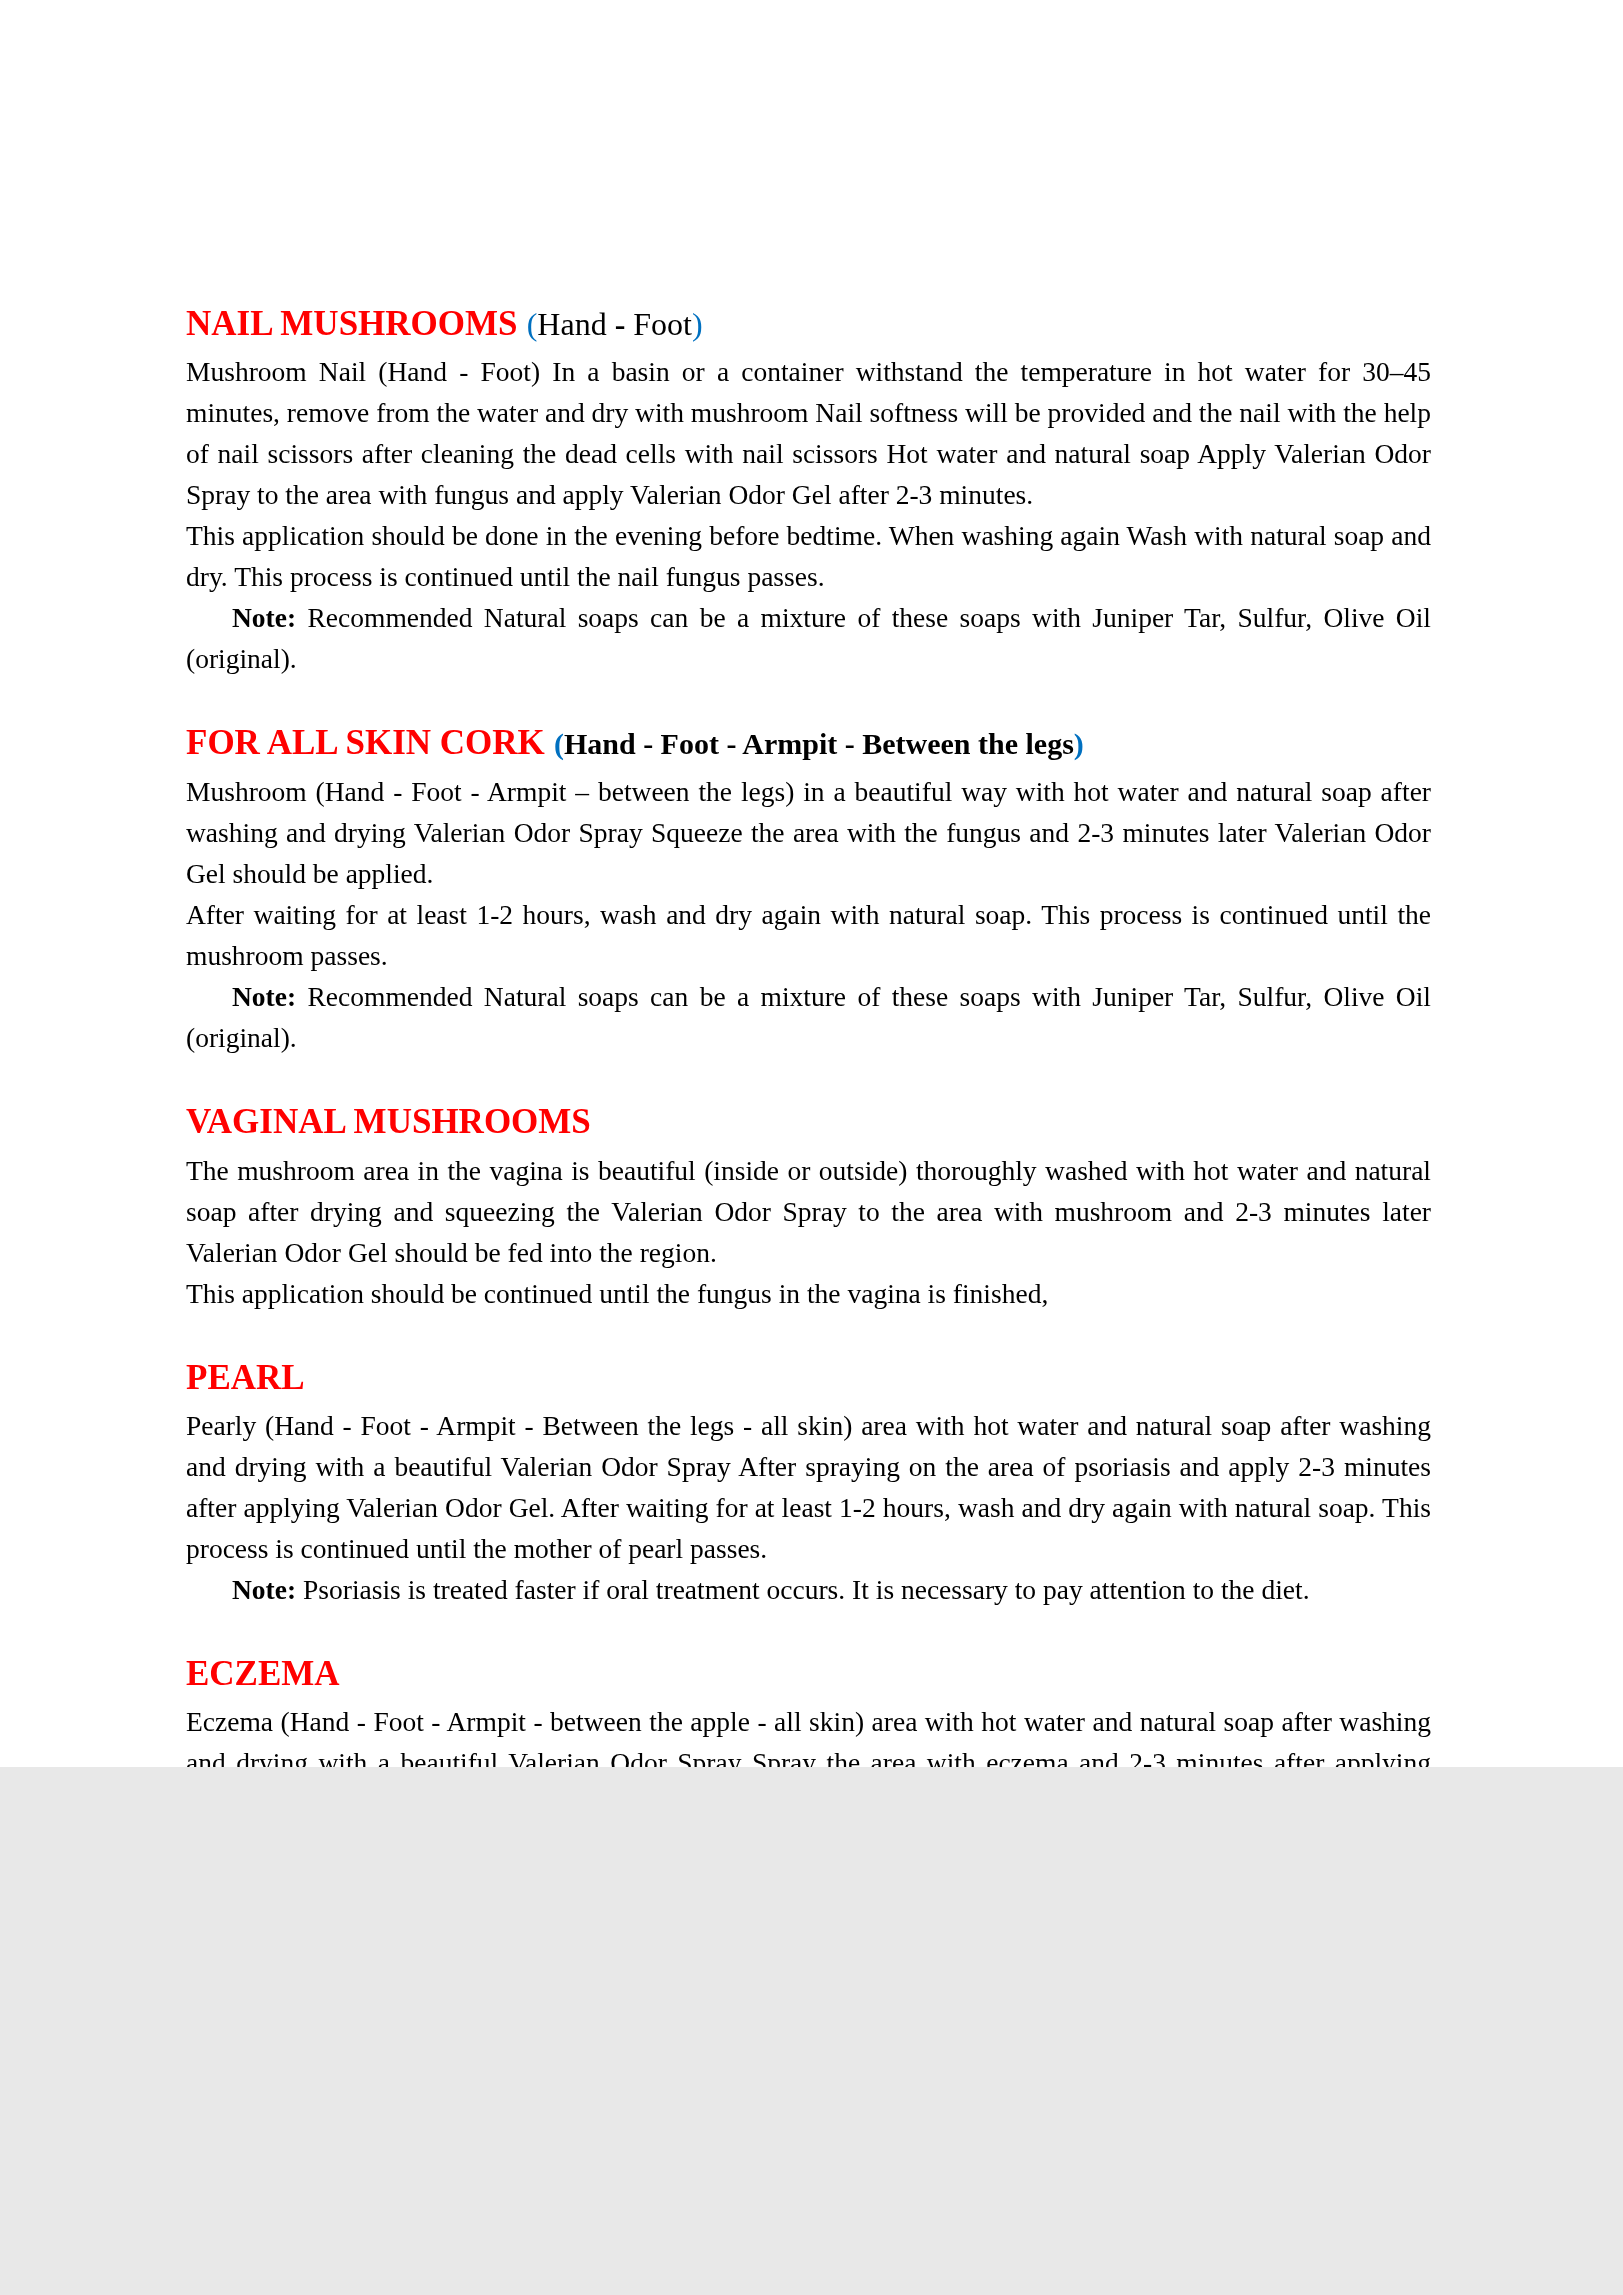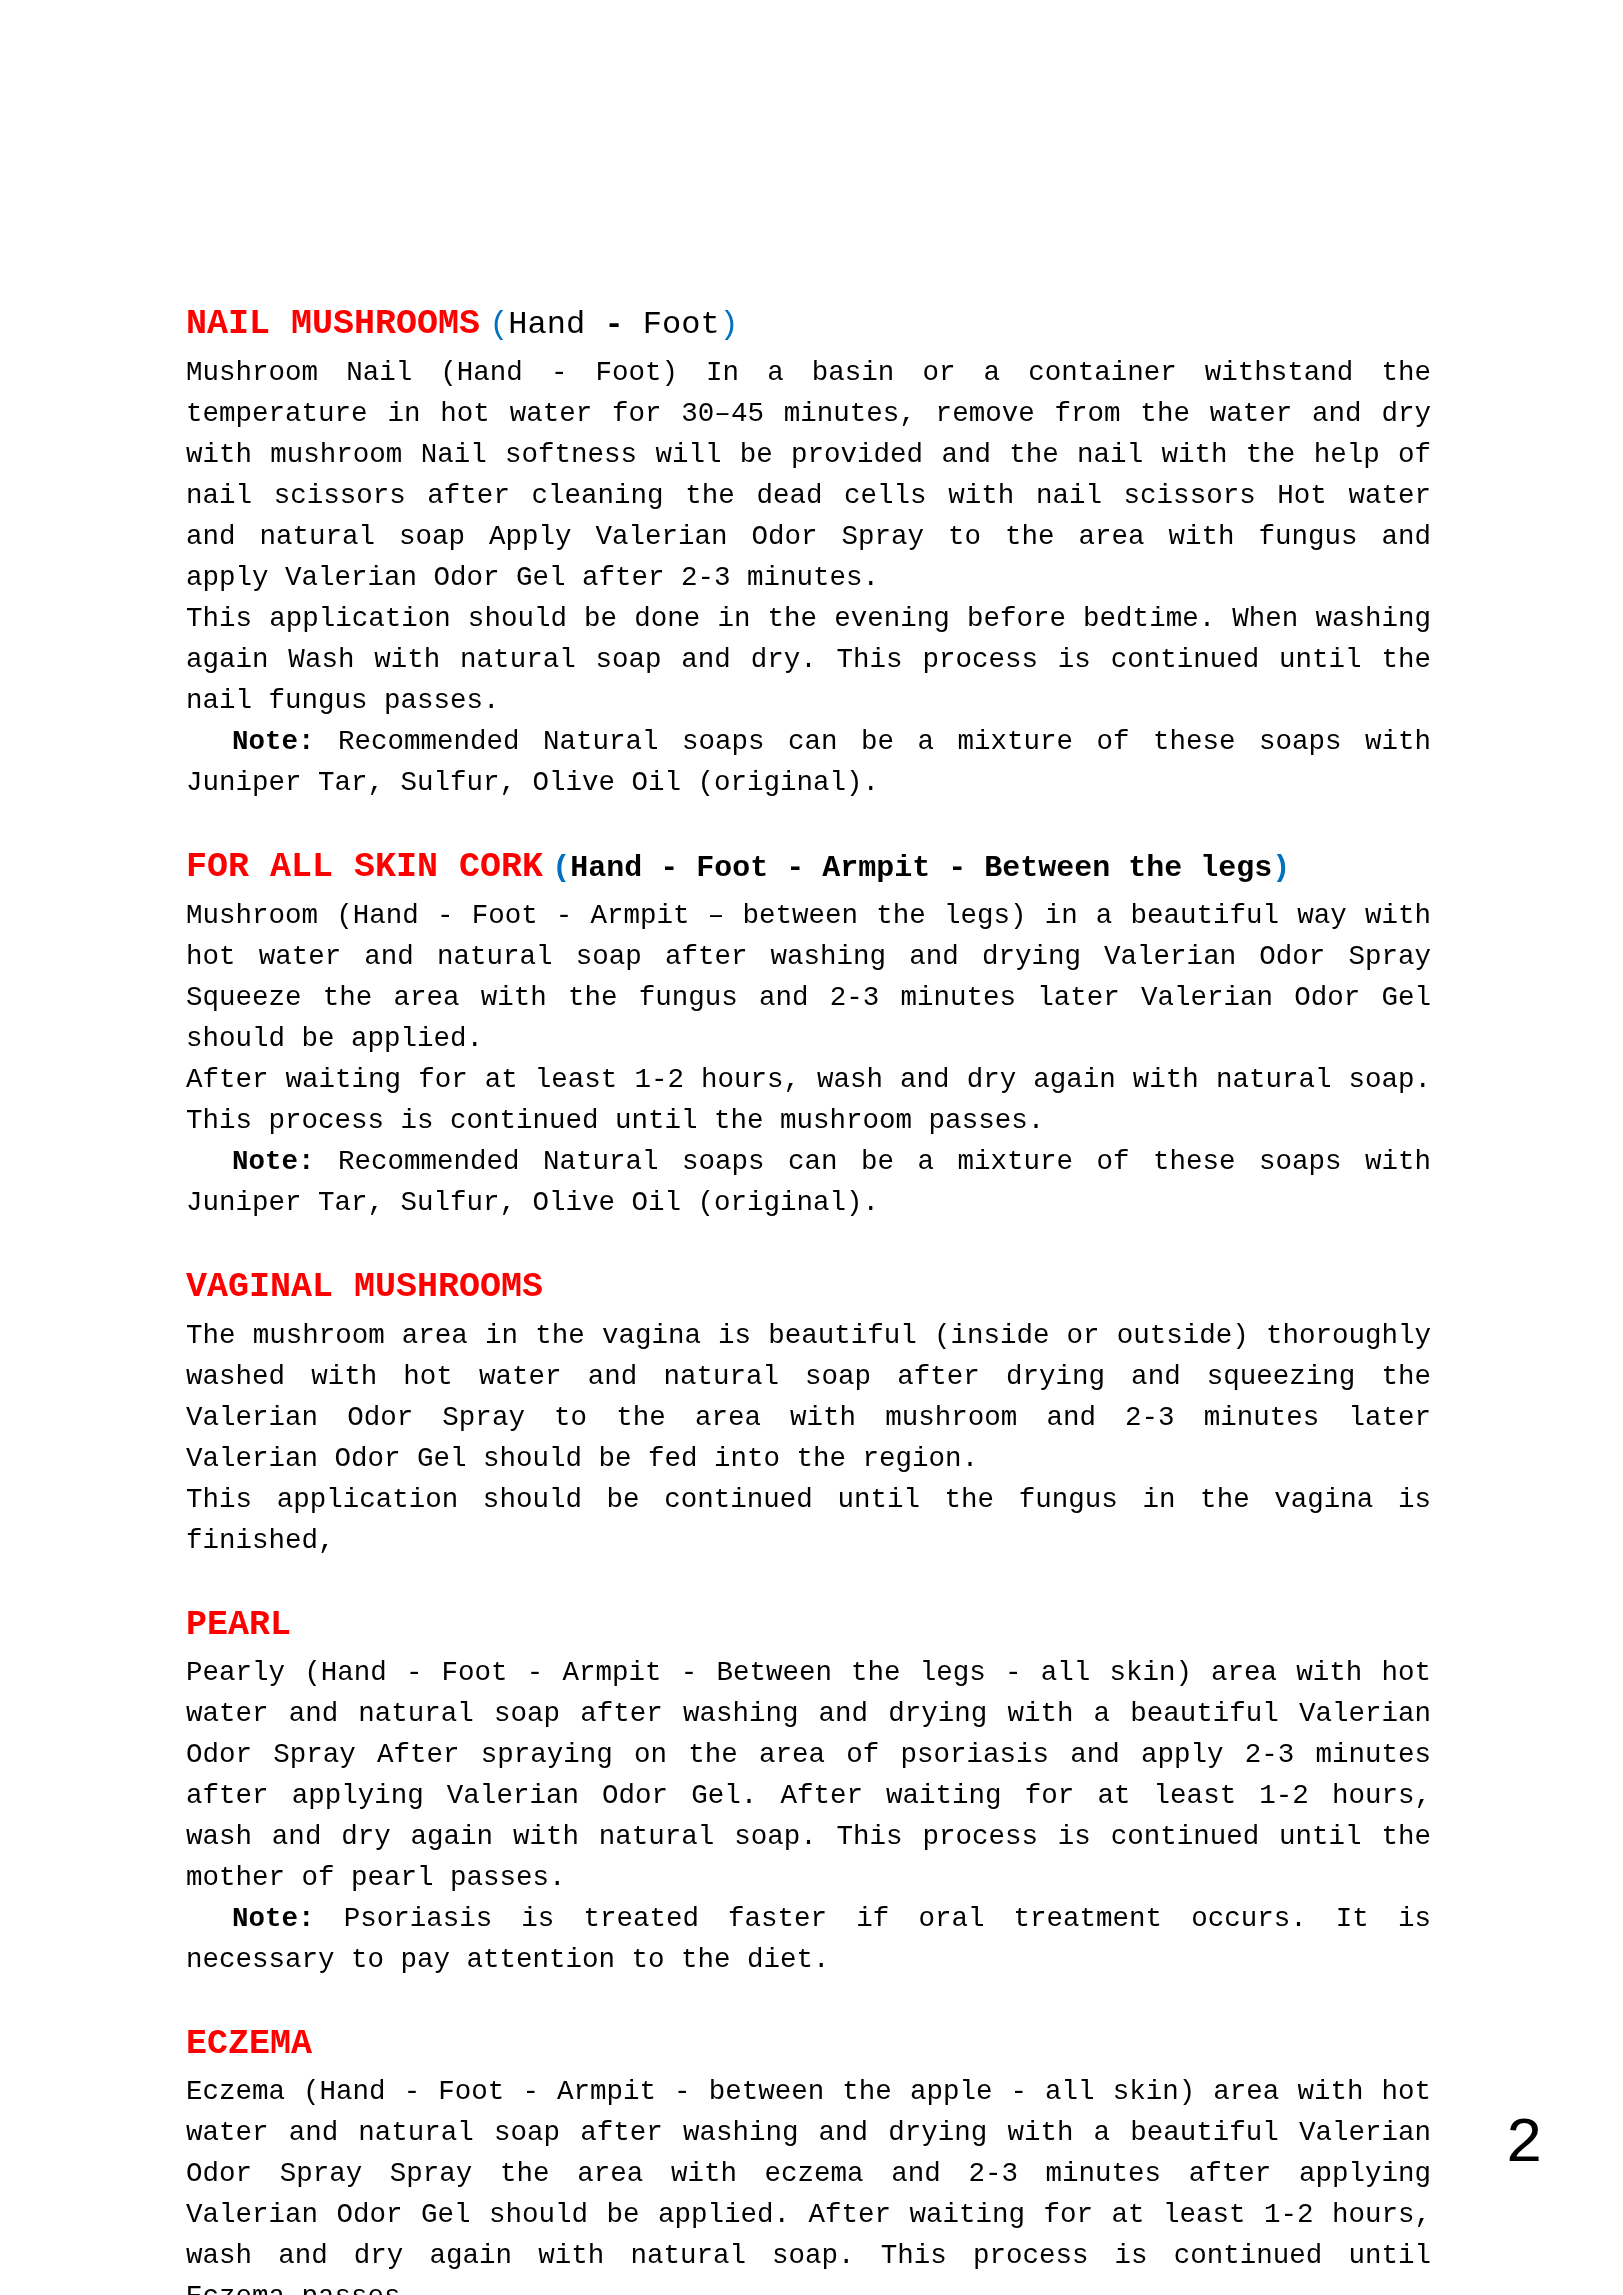--- a/index.html
+++ b/index.html
@@ -1,21 +1,21 @@
 <!DOCTYPE html>
 <html style="font-size:10.5px"><head>
 <meta charset="utf-8">
 <style>
   html, body { margin: 0; padding: 0; background: #e8e8e8; }
   .page {
     position: relative;
     width: 1623px;
-    height: 2295px;
+    height: 1767px;
     background: #ffffff;
-    font-family: Liberation Mono, monospace;
+    font-family: Liberation Serif, serif;
     color: #000000;
     overflow: hidden;
   }
   .content {
     position: absolute;
     left: 186px;
     top: 302px;
     width: 1245px;
     font-size: 27.5px;
     line-height: 41px;

